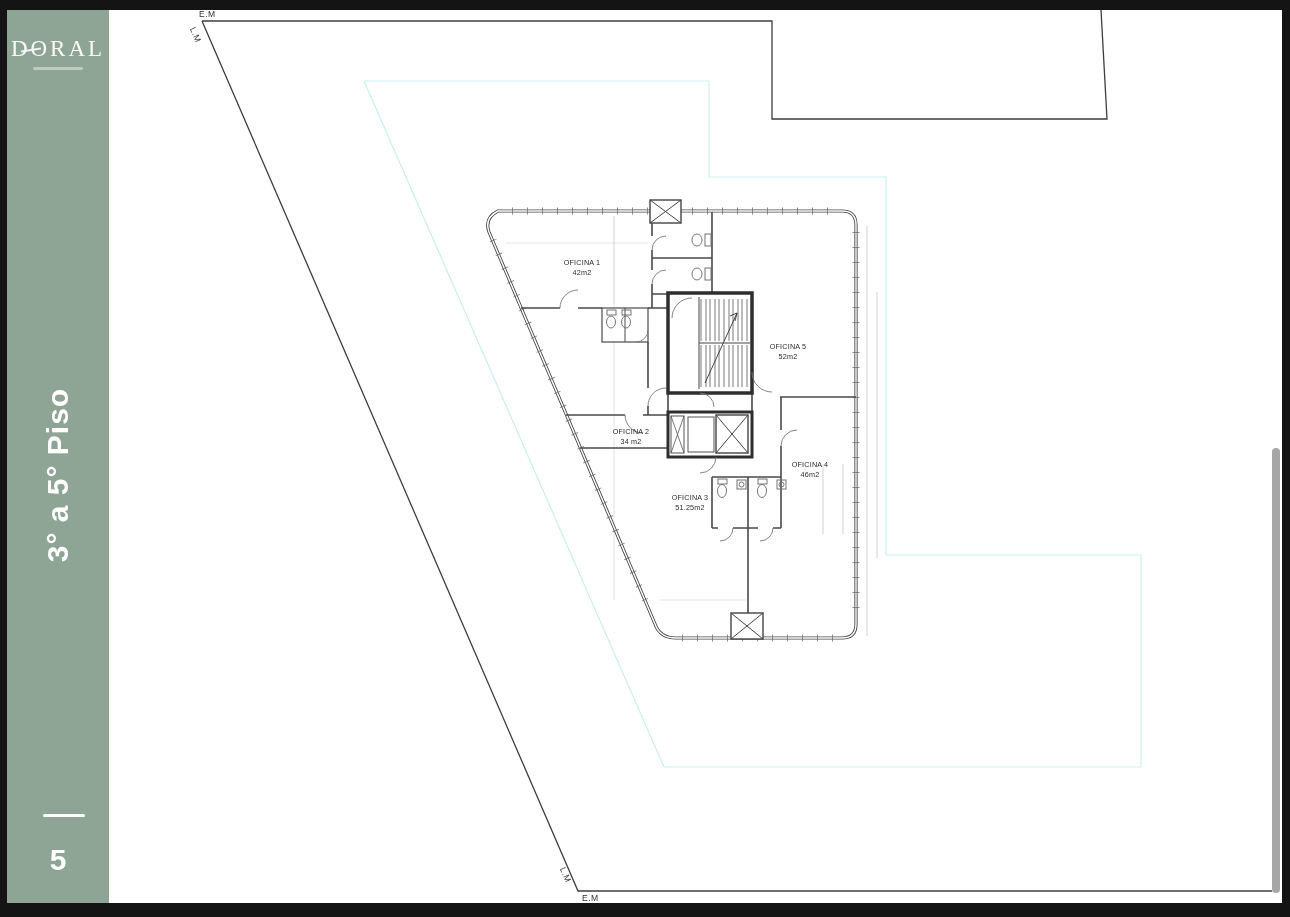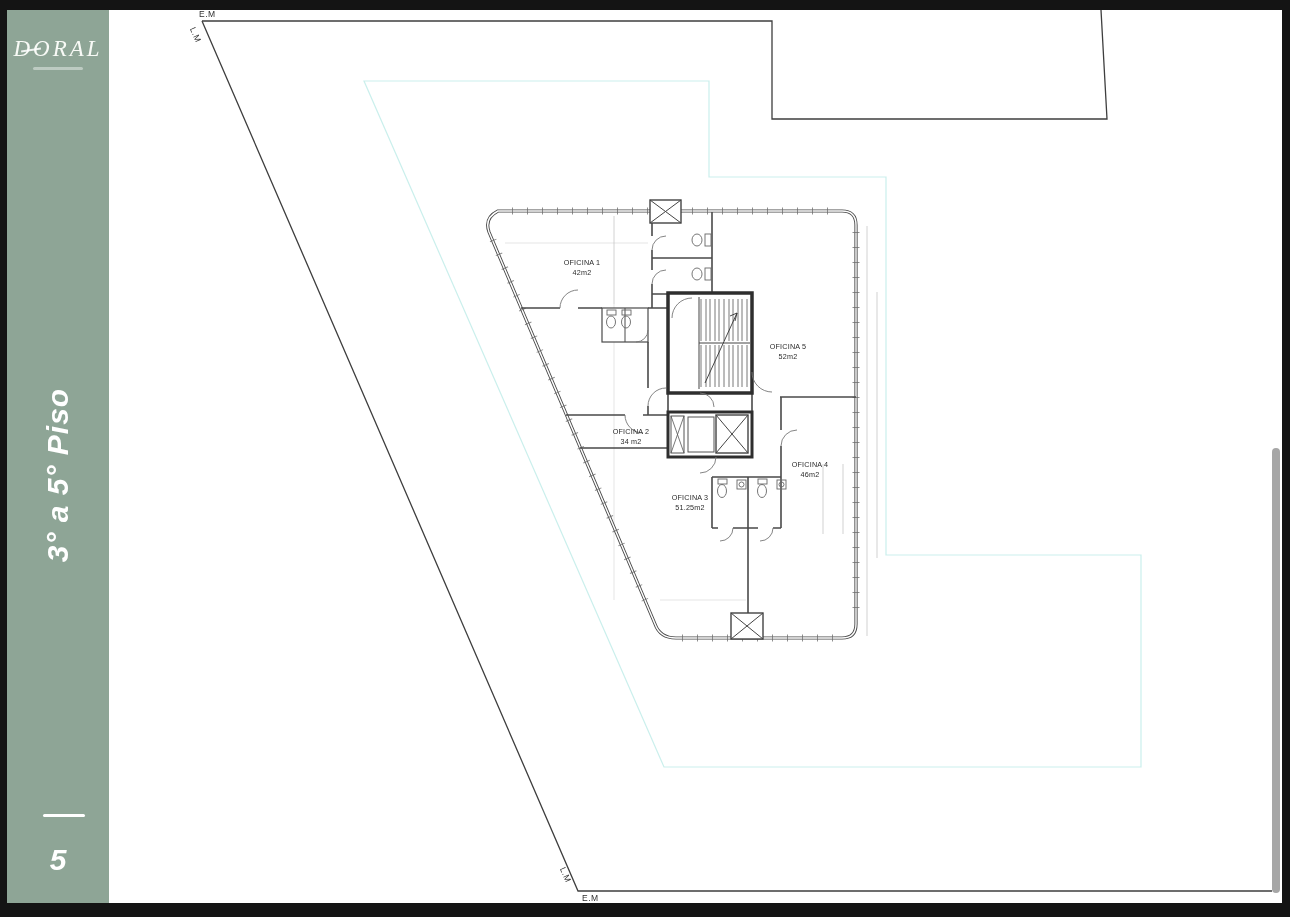--- a/index.html
+++ b/index.html
@@ -6,21 +6,20 @@
   body{
     width:1290px;height:917px;
     background:#141414;
     position:relative;
     overflow:hidden;
     font-family:"Liberation Sans", sans-serif;
   }
   .page{
     position:absolute;left:7px;top:10px;width:1275px;height:893px;
     background:#ffffff;
-    font-style:italic;
   }
   
   .sidebar{
     position:absolute;left:0;top:0;width:102px;height:100%;
     background:#8ea596;
   }
   .logo{
     position:absolute;top:26px;left:0;width:100%;
     text-align:center;
     color:#f8faf6;

